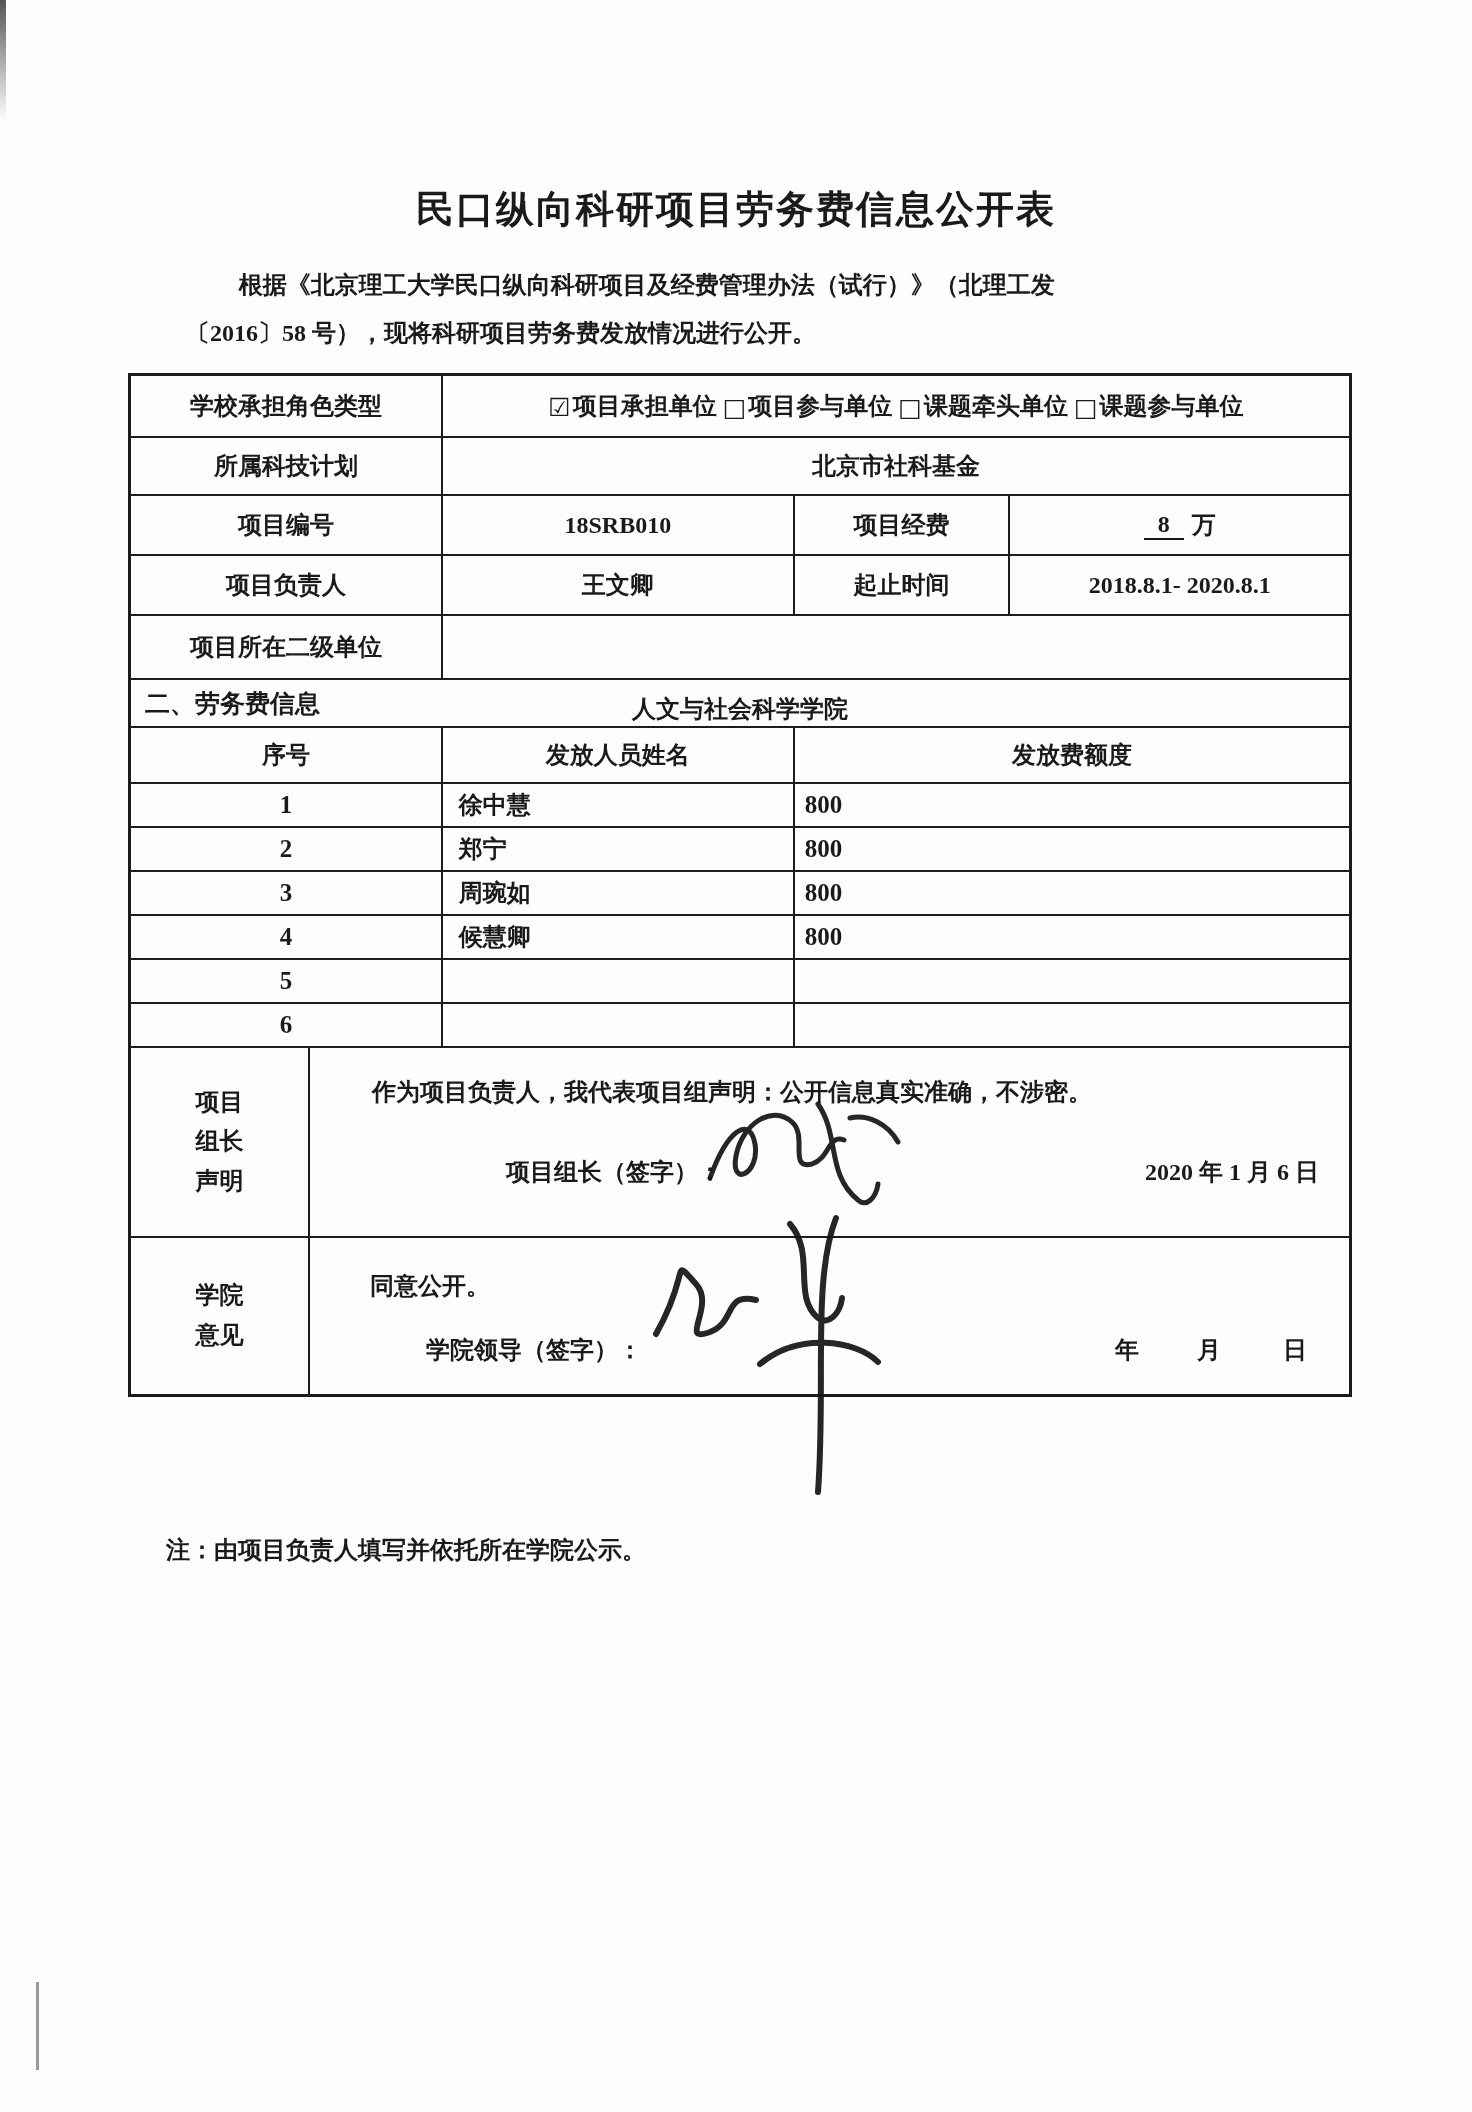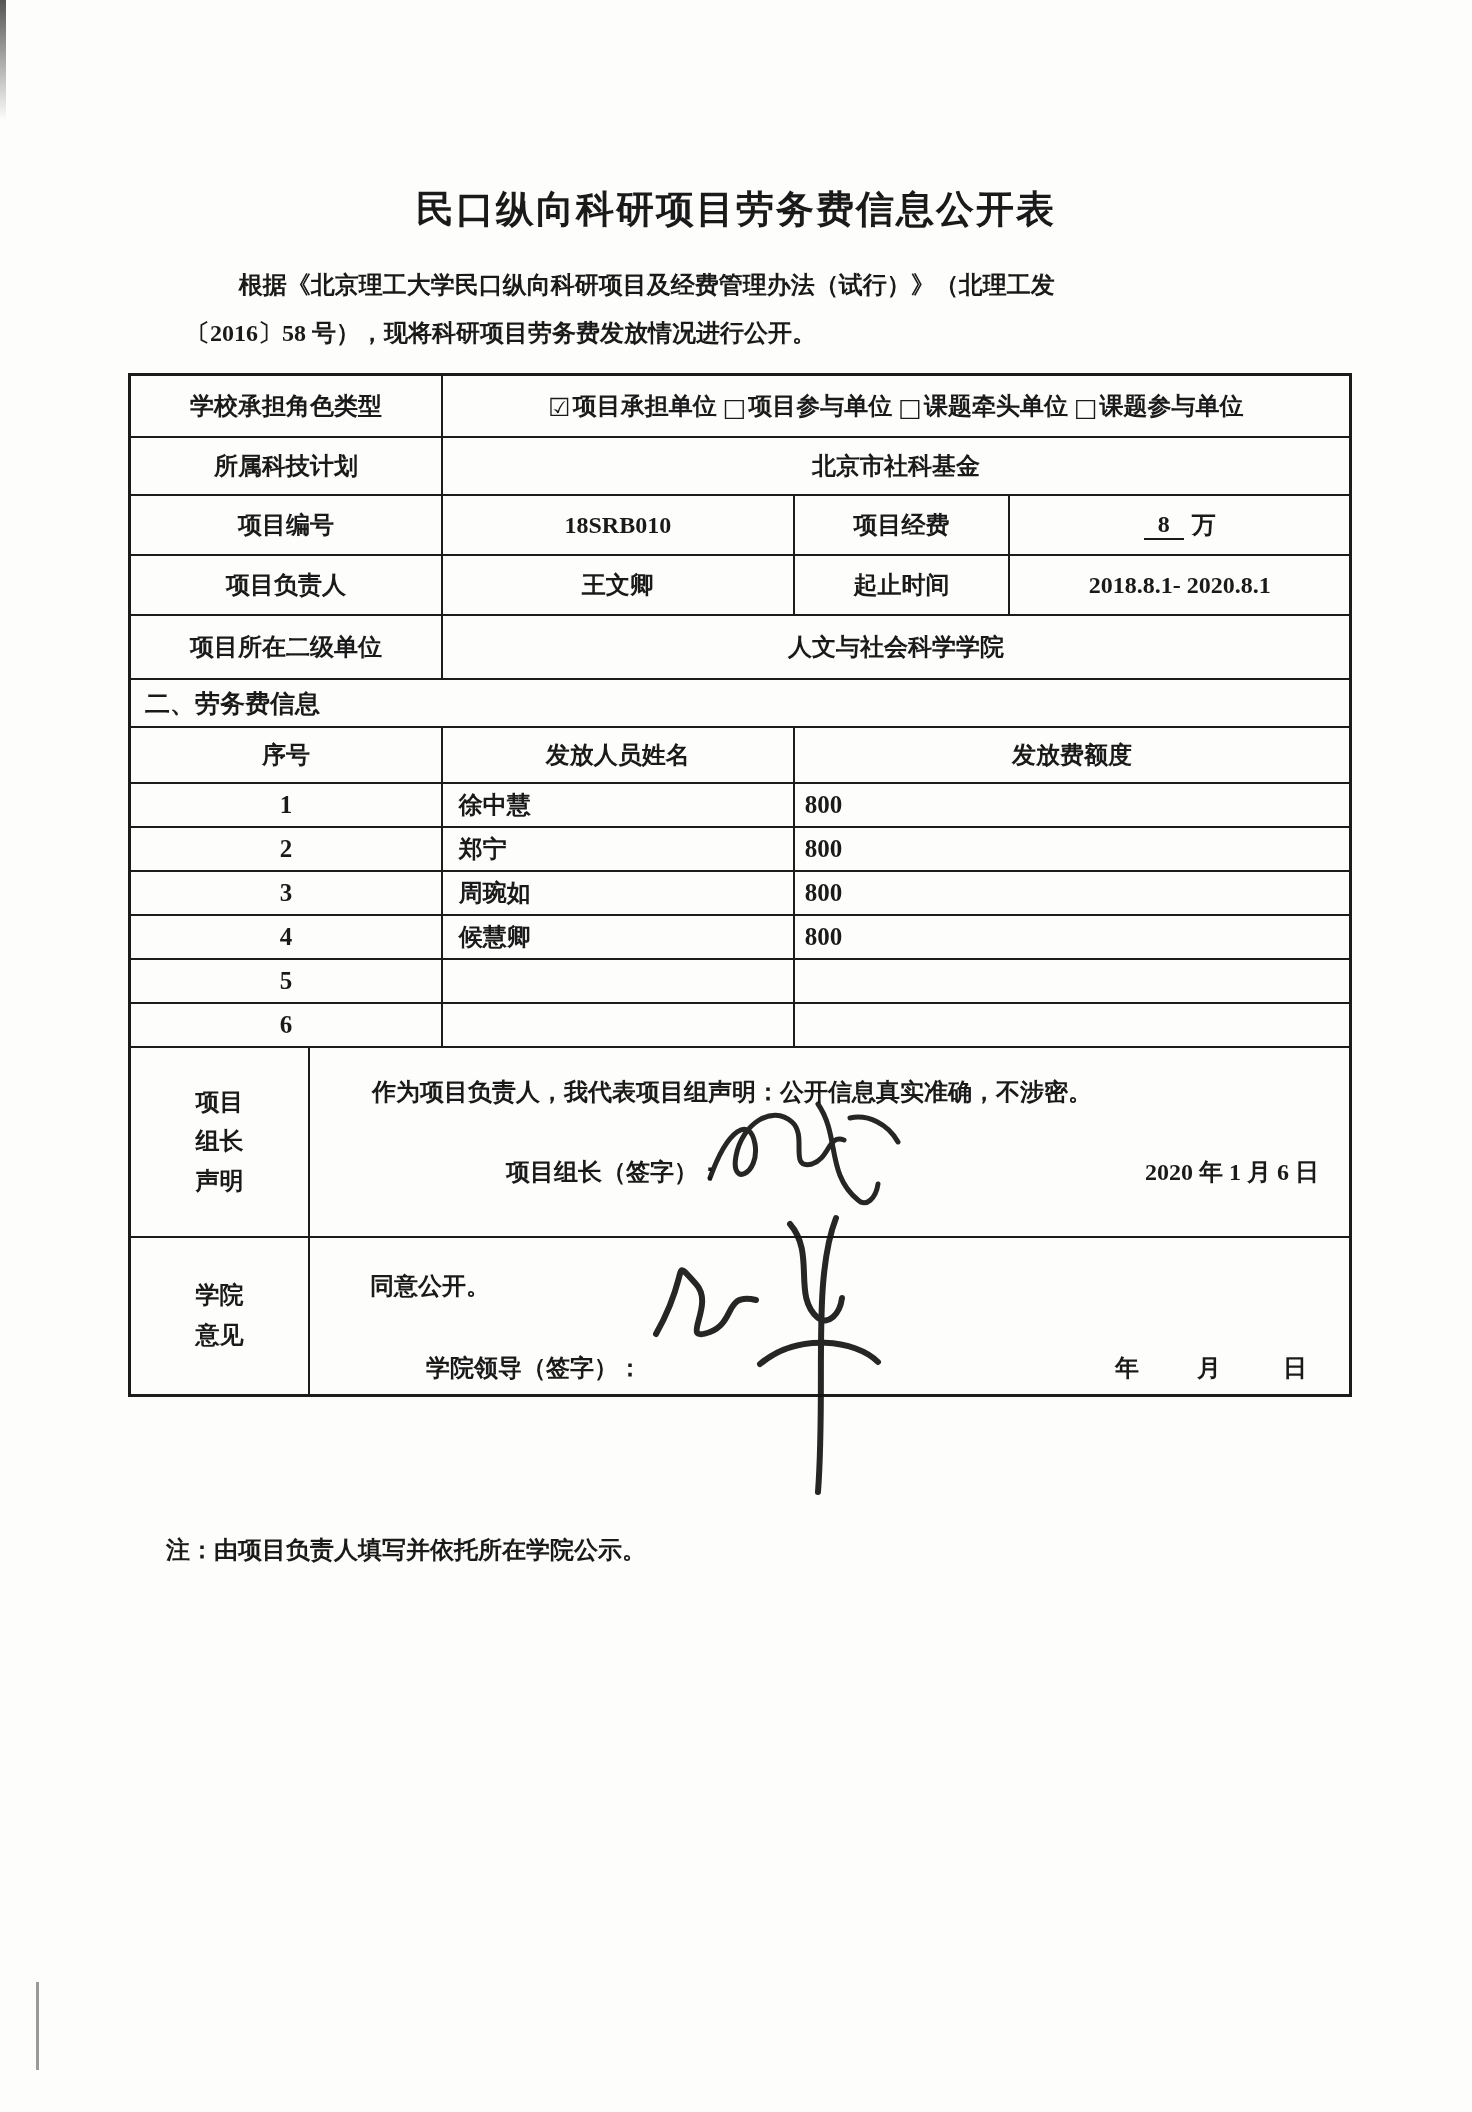--- a/index.html
+++ b/index.html
@@ -68,21 +68,21 @@
     height:46px;
     display:flex;align-items:center;
     padding-left:14px;
     border-bottom:2px solid #1c1c1c;
   }
   .w-label{width:25.6%;}
   .w-val2{width:28.9%;}
   .w-lab3{width:17.7%;}
   .w-val4{width:27.8%;}
   .w-rest{flex:1;}
-  .h62{height:62px;} .h58{height:58px;} .h60{height:60px;} .h64{height:64px;}
+  .h62{height:62px;} .h58{height:58px;} .h60{height:60px;} .h64{height:64px;flex-direction:column;}
   .h56{height:56px;} .h44{height:44px;}
   .cb{
     font-family:"DejaVu Sans", sans-serif;
     font-size:25px;
     margin:0 2px 0 6px;
     position:relative;top:1px;
   }
   .cb.first{margin-left:0;}
   .underline-num{
     border-bottom:2px solid #1a1a1a;
@@ -111,21 +111,21 @@
     display:flex;align-items:baseline;
     margin-top:48px;
   }
   .decl-signrow .slabel{margin-left:196px;}
   .decl-signrow .sdate{margin-left:auto;margin-right:30px;}
   .h190{height:190px;}
   .h176{height:156px;}
   .op-statement{margin:32px 0 0 60px;}
   .op-signrow{
     display:flex;align-items:center;
-    margin-top:50px;
+    margin-top:32px;
   }
   .op-signrow .slabel{margin-left:116px;}
   .op-signrow .yy{margin-left:auto;}
   .op-signrow .mm{margin-left:58px;}
   .op-signrow .dd{margin-left:62px;margin-right:42px;}
   .sig-svg{position:absolute;pointer-events:none;overflow:visible;}
   .sig1{left:390px;top:30px;}
   .sig2{left:330px;top:-54px;}
   .foot-note{
     position:absolute;

